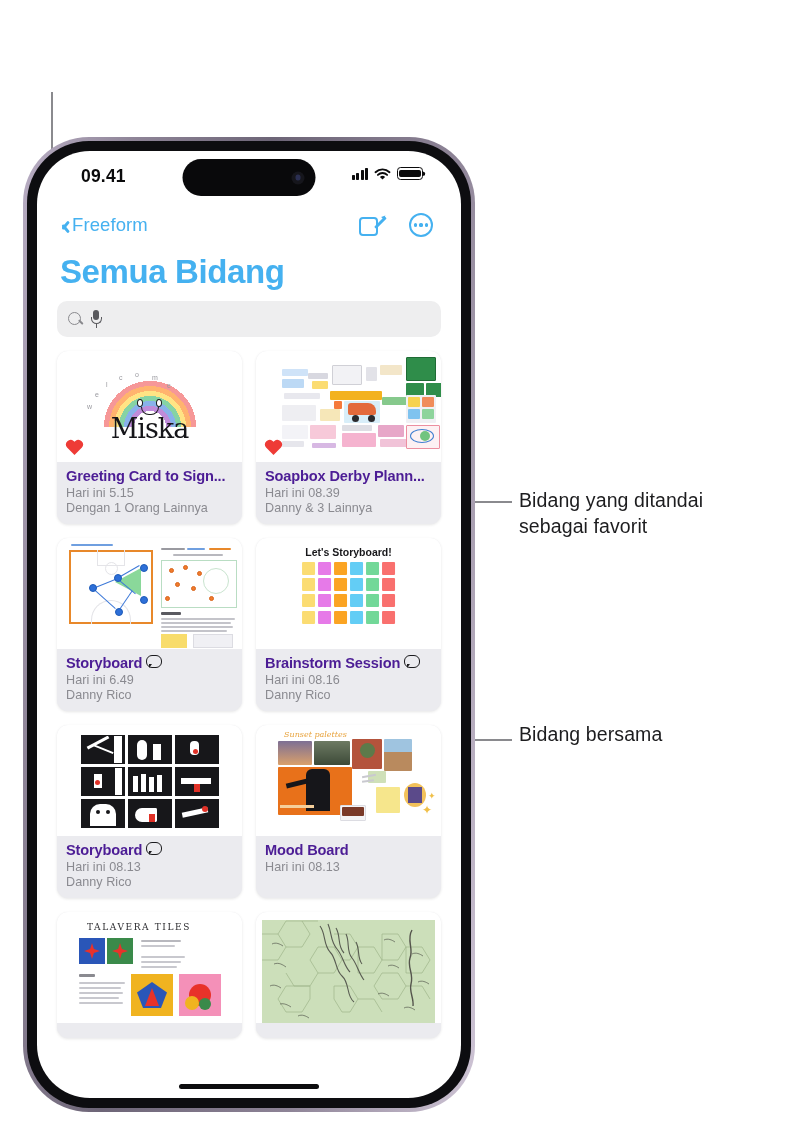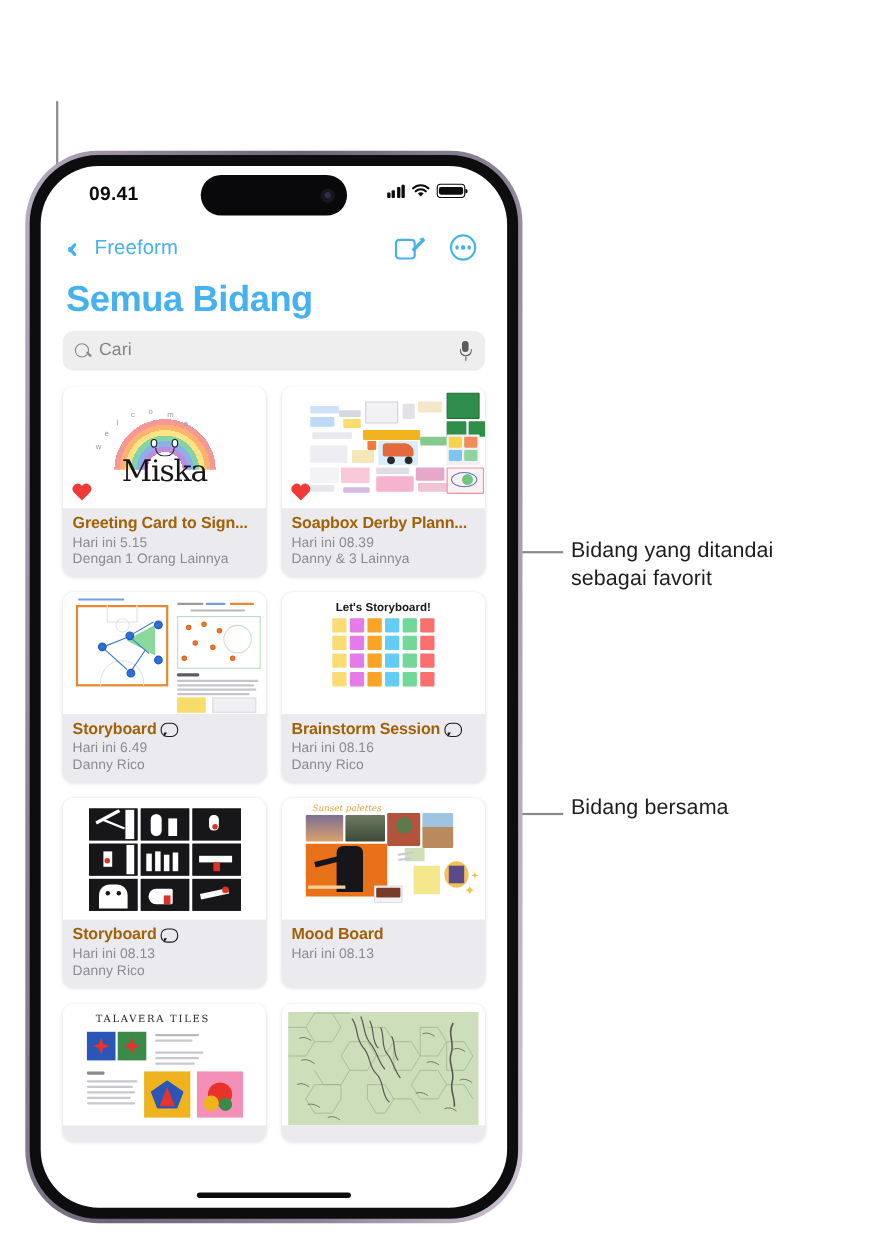--- a/index.html
+++ b/index.html
@@ -100,21 +100,21 @@
   }
   .battery i { display:block; width:100%; height:100%; background:#0b0b0c; border-radius:1.9px; }
 
   
   .navbar {
     position: relative; height: 44px;
     display: flex; align-items: center;
     padding: 0 28px 0 20px;
   }
   .back-btn {
-    display: flex; align-items: flex-end; gap: 17px;
+    display: flex; align-items: flex-end; gap: 3px;
     color: #45b1f0; font-size: 18.5px; letter-spacing: .1px;
     cursor: pointer;
   }
   .chev { width: 12px; height: 20px; position: relative; flex: none; }
   .chev::before, .chev::after {
     content:""; position:absolute; left:4px; width:2.6px; height:10px;
     background:#45b1f0; border-radius:2px;
   }
   .chev::before { top:2.5px; transform: rotate(40deg); transform-origin: bottom; }
   .chev::after { top:9.2px; transform: rotate(-40deg); transform-origin: top; }
@@ -181,23 +181,23 @@
     background: #ebebef;
     box-shadow: 0 1px 3px rgba(0,0,0,.10);
     cursor: pointer;
   }
   .thumb {
     position: relative; height: 111px; background: #ffffff;
     overflow: hidden;
   }
   .card-info { padding: 6px 9px 9px 9px; background: #ebebef; }
   .card-title {
-    font-size: 14.6px; font-weight: bold; color: #a16207;
+    font-size: 14.6px; font-weight: bold; color: #4c1d95;
     letter-spacing: -.15px; white-space: nowrap;
-    display: flex; align-items: center; gap: 4px;
+    display: flex; gap: 4px;
   }
   .card-sub { font-size: 12.6px; color: #8a8a90; margin-top: 1.5px; letter-spacing: .05px; }
   .heart {
     position: absolute; left: 8px; bottom: 6px;
     width: 19px; height: 18px; z-index: 3;
   }
   .bubble { width: 14px; height: 13px; position: relative; flex: none; }
   .bubble::before{
     content:""; position:absolute; left:0; top:0; width:14px; height:11px;
     border:1.6px solid #1b1b1e; border-radius:6px 6px 6px 6px;
@@ -334,21 +334,20 @@
                 <i></i>
           </span>
         </div>
       </div>
 
       <div class="content">
         <div class="page-title">Semua Bidang</div>
 
         <div class="searchbar">
           <span class="search-glass"></span>
-          <span class="search-ph">Cari</span>
           <span class="mic">
             <span class="cap"></span>
                 <span class="arc"></span>
                 <span class="stem"></span>
           </span>
         </div>
 
         <div class="grid">
 
           <div class="card">

